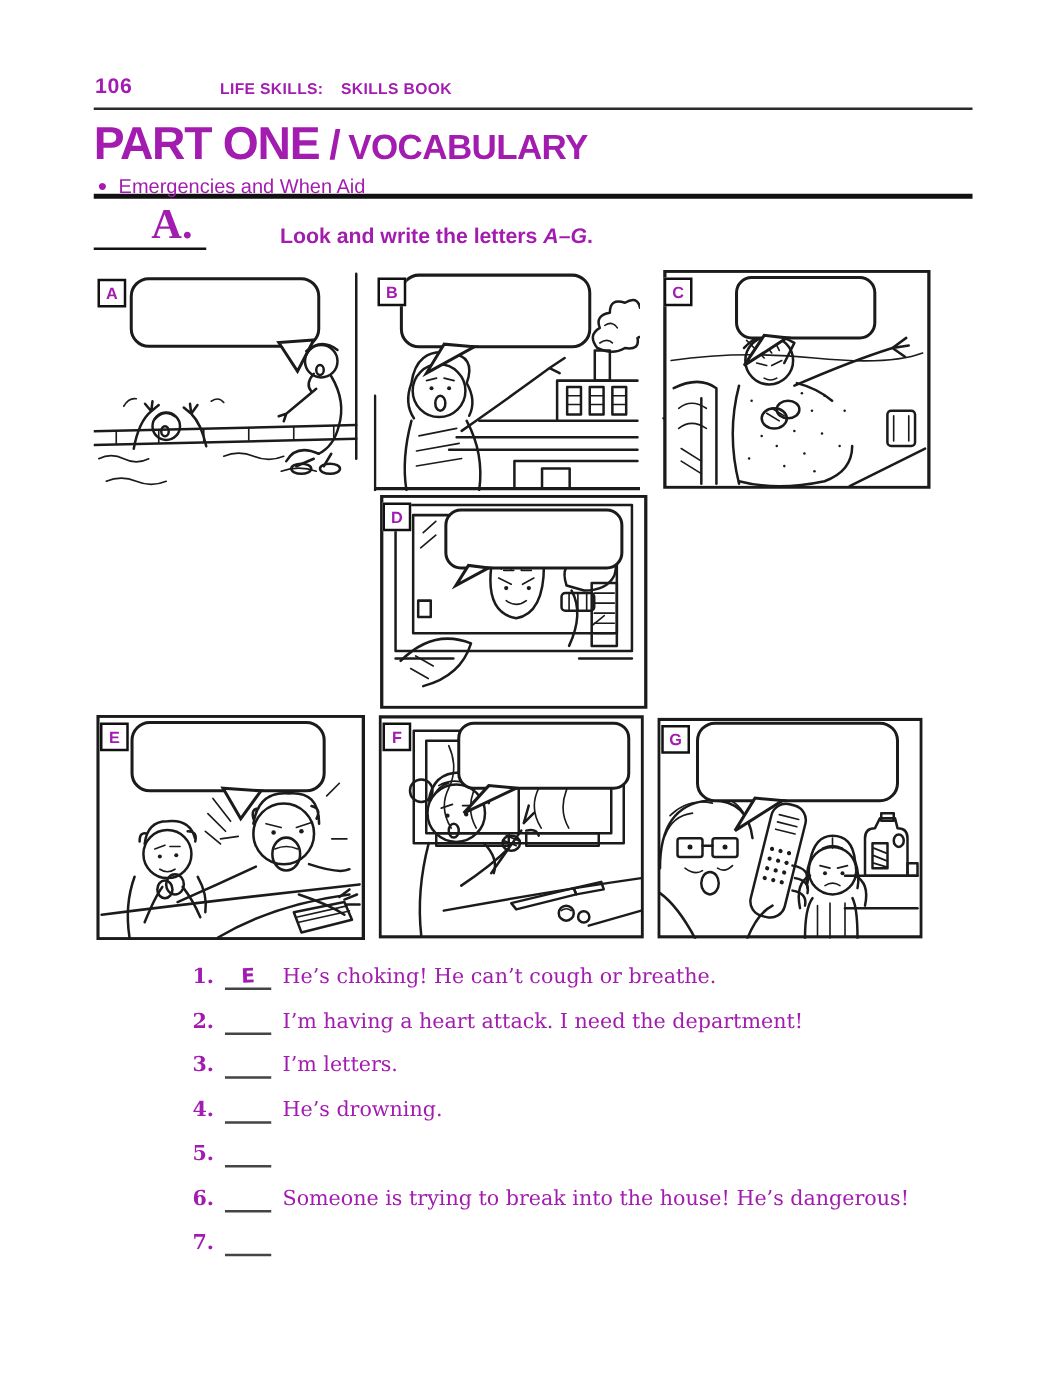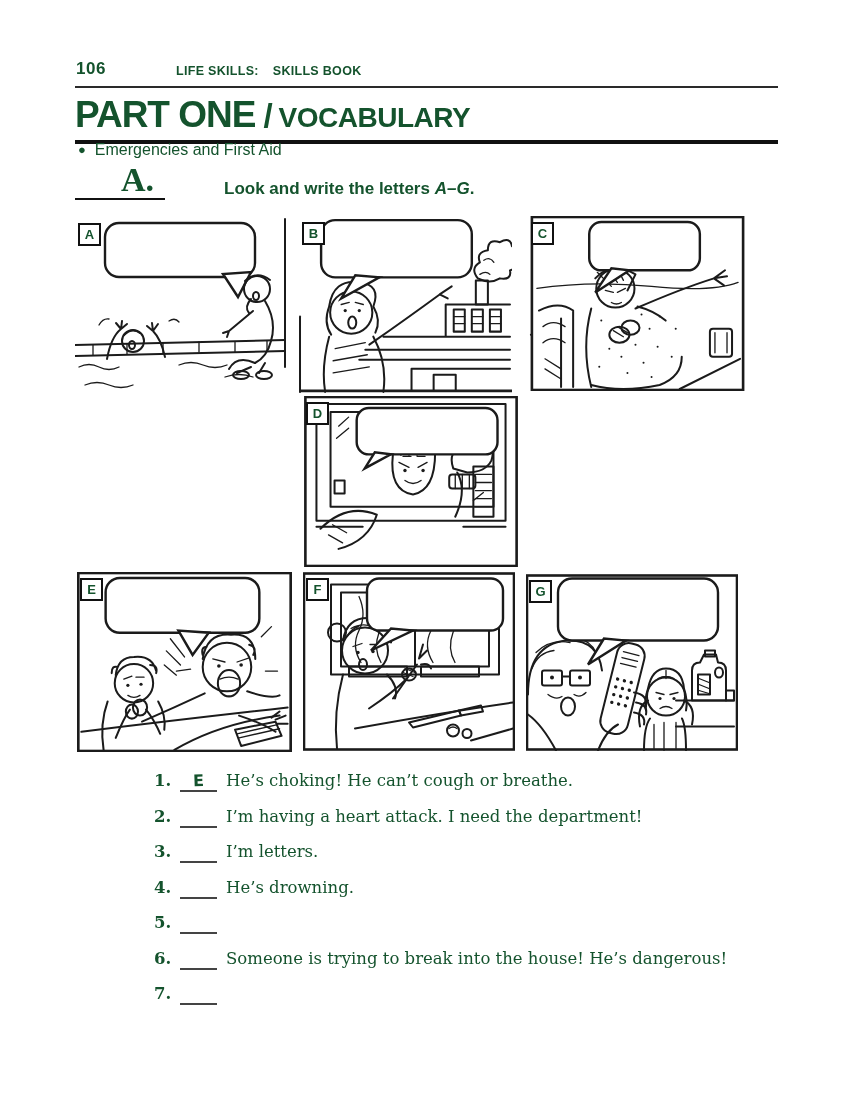--- a/index.html
+++ b/index.html
@@ -1,27 +1,27 @@
 <!DOCTYPE html>
 <html><head>
 <meta charset="utf-8">
 <style>
   html,body { margin:0; padding:0; background:#ffffff; }
   .page {
     position:relative; width:850px; height:1100px; background:#ffffff;
-    color:#14532d; font-family:"Liberation Sans", sans-serif; overflow:hidden;
+    color:#a21caf; font-family:"Liberation Sans", sans-serif; overflow:hidden;
   }
   
   .page-number { position:absolute; left:76px; top:59px; font-size:17px; font-weight:bold; letter-spacing:.5px; }
   .running-title { position:absolute; left:176px; top:64px; font-size:12.5px; font-weight:bold; letter-spacing:.3px; }
   .running-title .rt2 { margin-left:14px;text-align:center; }
   .rule-thin { position:absolute; left:75px; top:86px; width:703px; height:2px; background:#2a2a2a; }
   
   .part-heading { position:absolute; left:75px; top:94px; width:703px; border-bottom:4px solid #111;
-                  padding-bottom:4px; white-space:nowrap; }
+                  padding-bottom:19px; white-space:nowrap; }
   .part-heading .h-part  { font-size:37px; font-weight:bold; letter-spacing:-1px; }
   .part-heading .h-slash { font-size:33px; font-weight:bold; margin:0 6px 0 8px; }
   .part-heading .h-sec   { font-size:28px; font-weight:bold; letter-spacing:-.5px; }
   .topic { position:absolute; left:78px; top:141px; font-size:16px; }
   .topic .bullet { font-size:13px; margin-right:9px; vertical-align:1px; }
   
   .ex-underline { position:absolute; left:75px; top:198px; width:90px; height:2px; background:#111; }
   .ex-letter { position:absolute; left:121px; top:161px; font-family:"Liberation Serif", serif;
                font-size:34px; font-weight:bold; }
   .ex-instruction { position:absolute; left:176px; top:179px; font-size:17px; font-weight:bold;margin-left:48px; }
@@ -58,21 +58,21 @@
   <div class="page-number">106</div>
   <div class="running-title">
     <span>LIFE SKILLS:</span><span class="rt2">SKILLS BOOK</span>
   </div>
   <div class="rule-thin"></div>
 
   <div class="part-heading">
     <span class="h-part">PART ONE</span><span class="h-slash">/</span><span class="h-sec">VOCABULARY</span>
   </div>
   <div class="topic">
-    <span class="bullet">●</span><span>Emergencies and First Aid</span>
+    <span class="bullet">●</span><span>Emergencies and When Aid</span>
   </div>
 
   <div class="ex-underline"></div>
   <div class="ex-letter">A.</div>
   <div class="ex-instruction">
     <span>Look and write the letters </span><span class="rng">A–G</span><span>.</span>
   </div>
 
   <div class="panel" style="left:75px;top:217px;width:212px;height:176px;">
     <span class="panel-label"><span>A</span></span>

